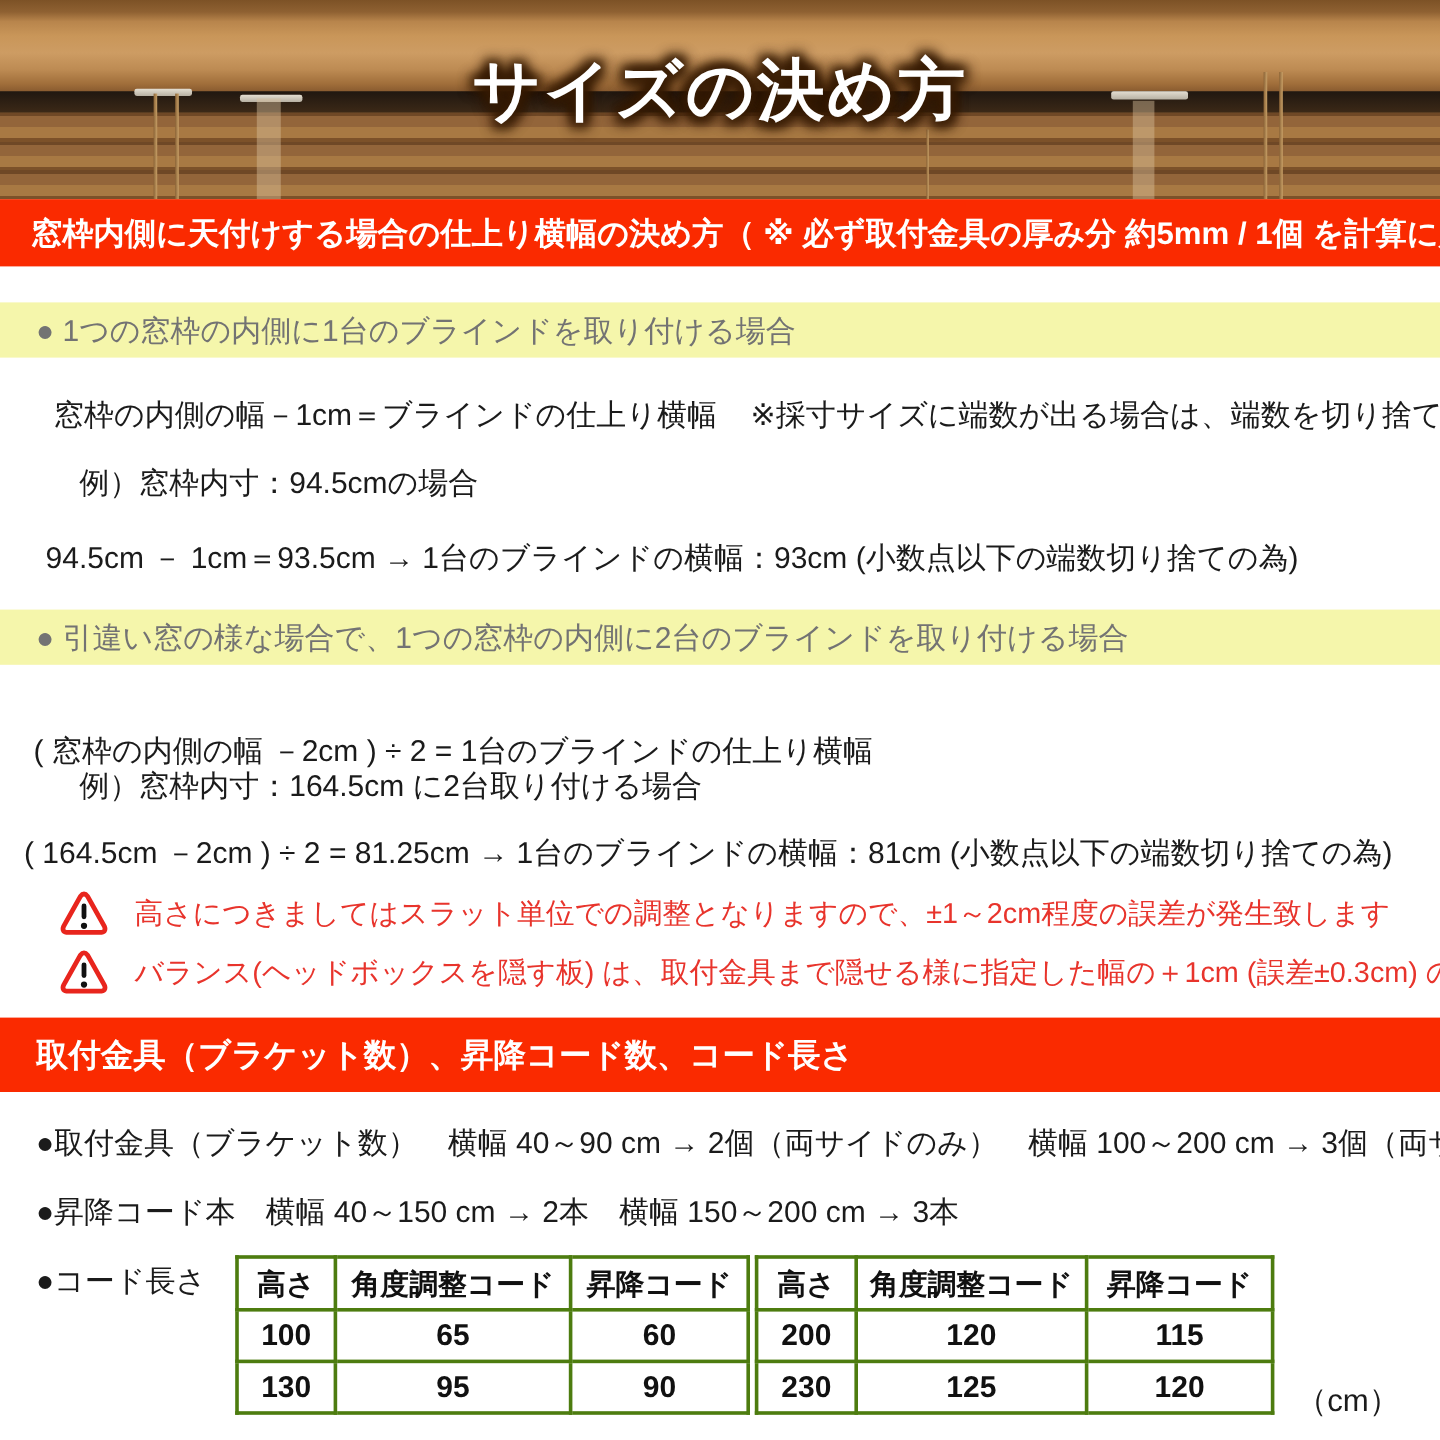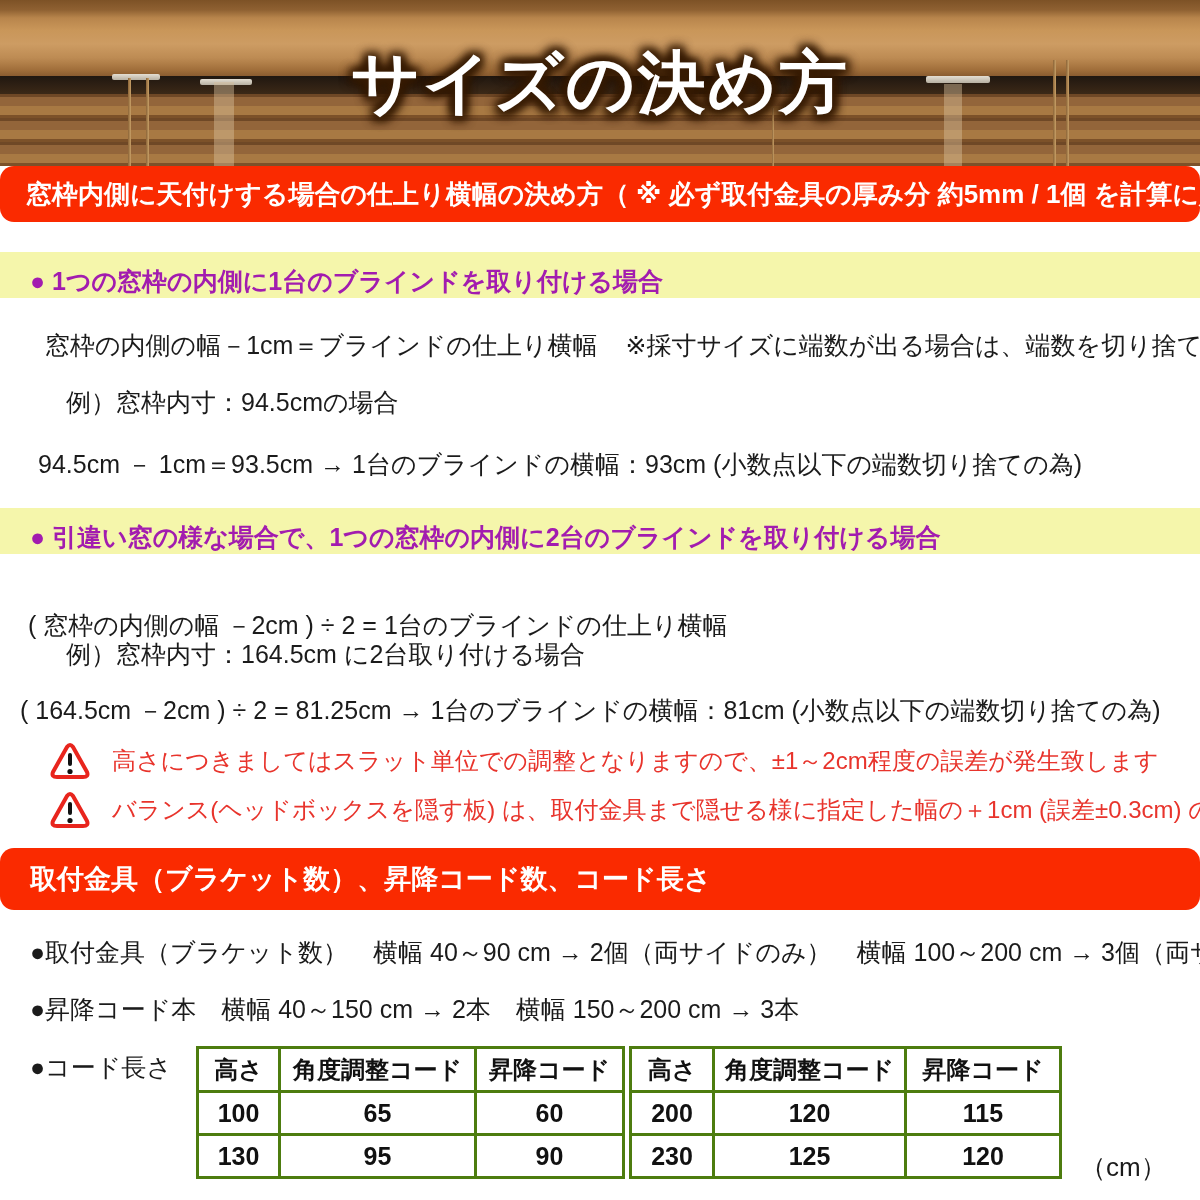--- a/index.html
+++ b/index.html
@@ -11,31 +11,31 @@
   .valance{position:absolute;left:0;top:0;width:100%;height:76px;
     background:linear-gradient(180deg,#7d5226 0,#8f6132 10px,#b8854c 18px,#c99659 30px,#cd9c63 44px,#bd8b53 58px,#a06e3a 70px,#8a5c30 76px);}
   .gap{position:absolute;left:0;top:76px;width:100%;height:18px;
     background:linear-gradient(180deg,#201710,#3c2917);}
   .slats{position:absolute;left:0;top:94px;width:100%;height:72px;
     background:repeating-linear-gradient(180deg,#6f4826 0 3px,#93653a 3px 12px,#a87943 12px 21px,#7c5129 21px 24px);}
   .cord{position:absolute;background:linear-gradient(90deg,#8a6336,#c9a168);}
   .ladder{position:absolute;background:rgba(214,190,156,0.45);}
   .clip{position:absolute;background:linear-gradient(180deg,#e4ded2,#b7b0a2);border-radius:2px;}
   .hero-title{position:absolute;left:0;top:38px;width:100%;text-align:center;
-    font-size:68px;font-weight:bold;color:#ffffff;letter-spacing:2px;white-space:nowrap;
+    font-size:56px;font-weight:bold;color:#ffffff;letter-spacing:2px;white-space:nowrap;
     text-shadow:0 0 8px #3a1d04,0 0 14px #3a1d04,4px 5px 10px #2f1703,-4px 5px 10px #2f1703,4px -3px 10px #2f1703,-4px -3px 10px #2f1703;}
 
   
-  .banner{position:absolute;left:0;width:1200px;background:#fa2a00;color:#ffffff;display:flex;align-items:center;box-sizing:border-box;border-radius:14px;}
+  .banner{position:absolute;left:0;width:1200px;background:#fa2a00;color:#ffffff;display:flex;align-items:center;box-sizing:border-box;}
   #banner-top{top:166px;height:56px;font-size:26px;font-weight:bold;justify-content:space-between;padding:0 26px;white-space:nowrap;}
   #banner-hw{top:848px;height:62px;font-size:27px;font-weight:bold;padding:0 30px;white-space:nowrap;}
 
   
-  .ybar{position:absolute;left:0;width:1200px;height:46px;background:#f5f6ab;display:flex;align-items:flex-end;
-    padding-left:30px;box-sizing:border-box;font-size:25px;font-weight:700;color:#a21caf;white-space:nowrap;}
+  .ybar{position:absolute;left:0;width:1200px;height:46px;background:#f5f6ab;display:flex;align-items:center;
+    padding-left:30px;box-sizing:border-box;font-size:25px;font-weight:400;color:#737373;white-space:nowrap;}
   #ybar1{top:252px;}
   #ybar2{top:508px;}
 
   
   .tline{position:absolute;white-space:nowrap;font-size:25px;color:#1b1b1b;}
   #s1-formula{left:45px;top:329px;display:flex;gap:28px;}
   #s1-example{left:66px;top:386px;}
   #s1-result{left:38px;top:448px;}
   #s2-formula{left:28px;top:609px;}
   #s2-example{left:66px;top:638px;}

